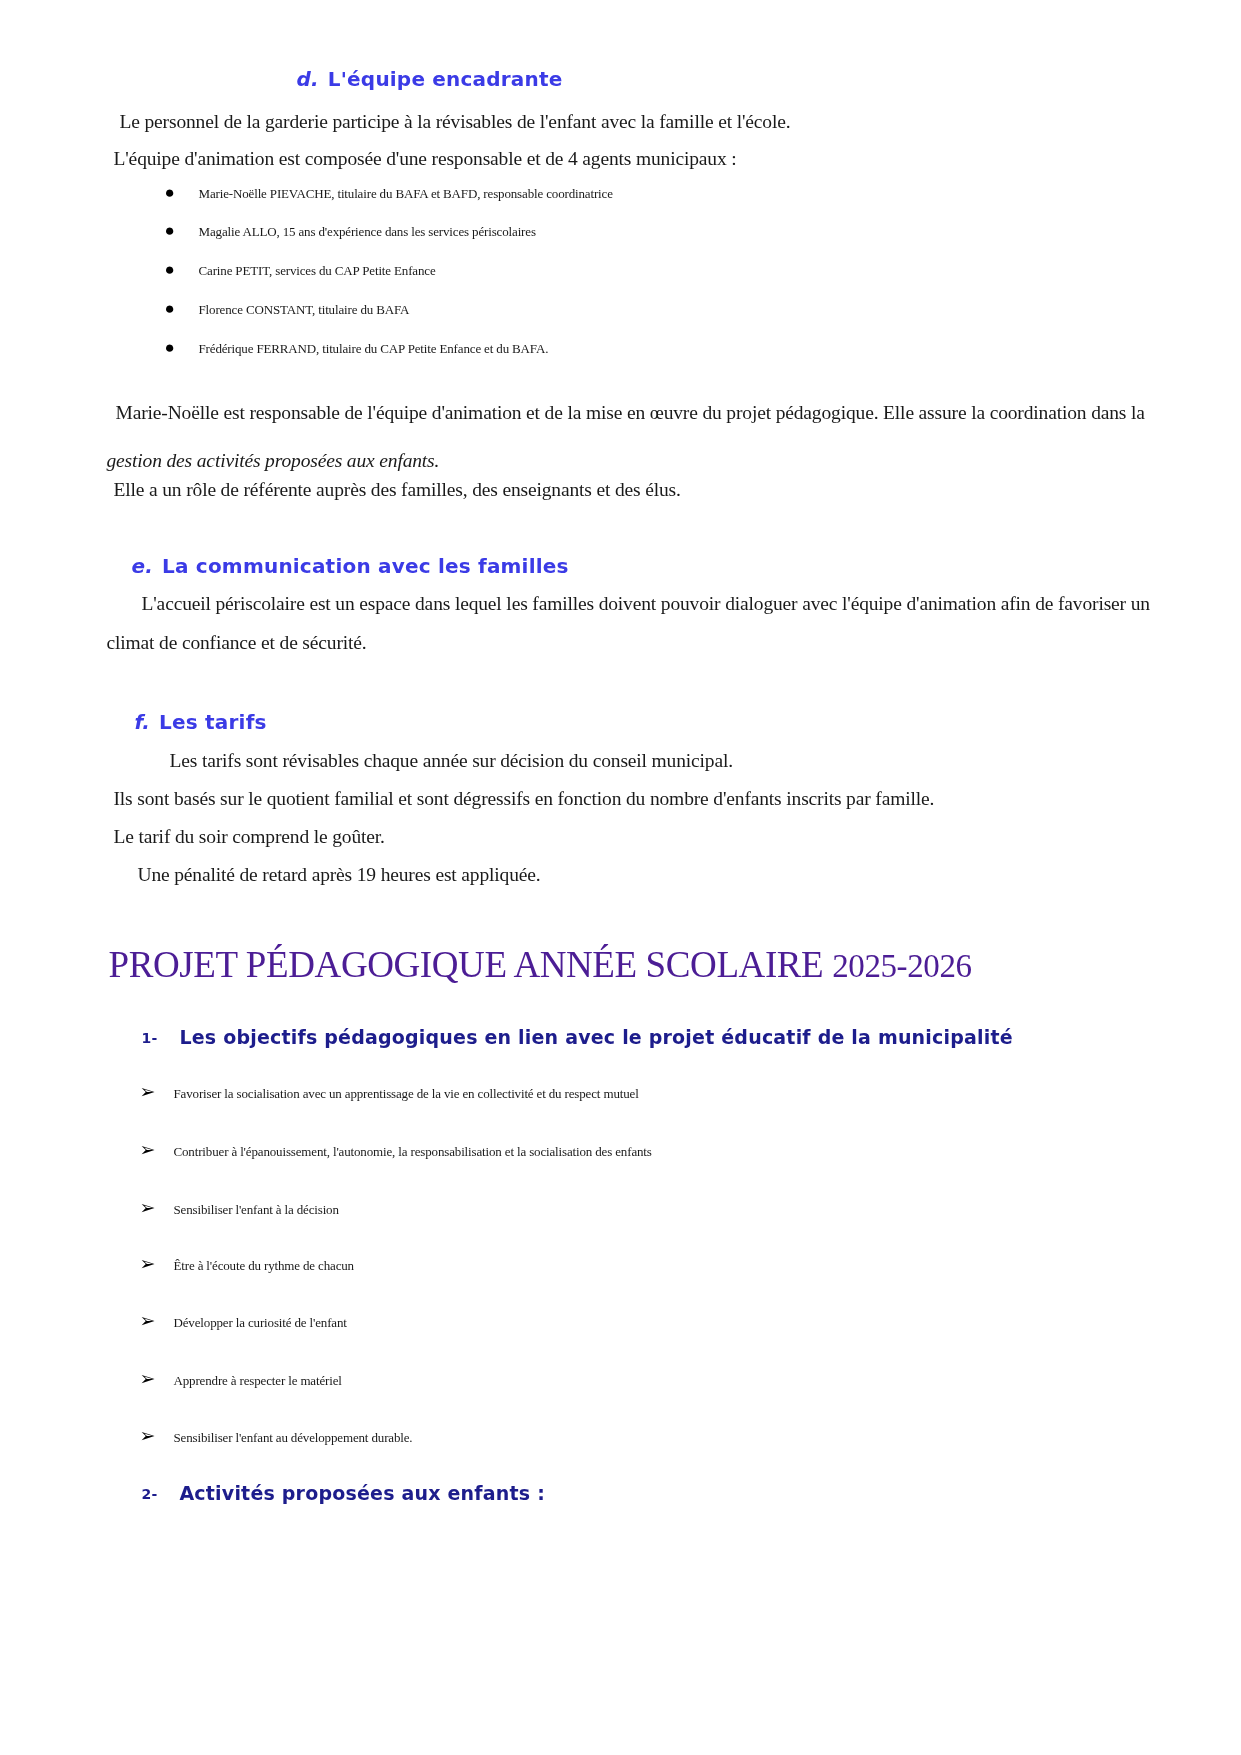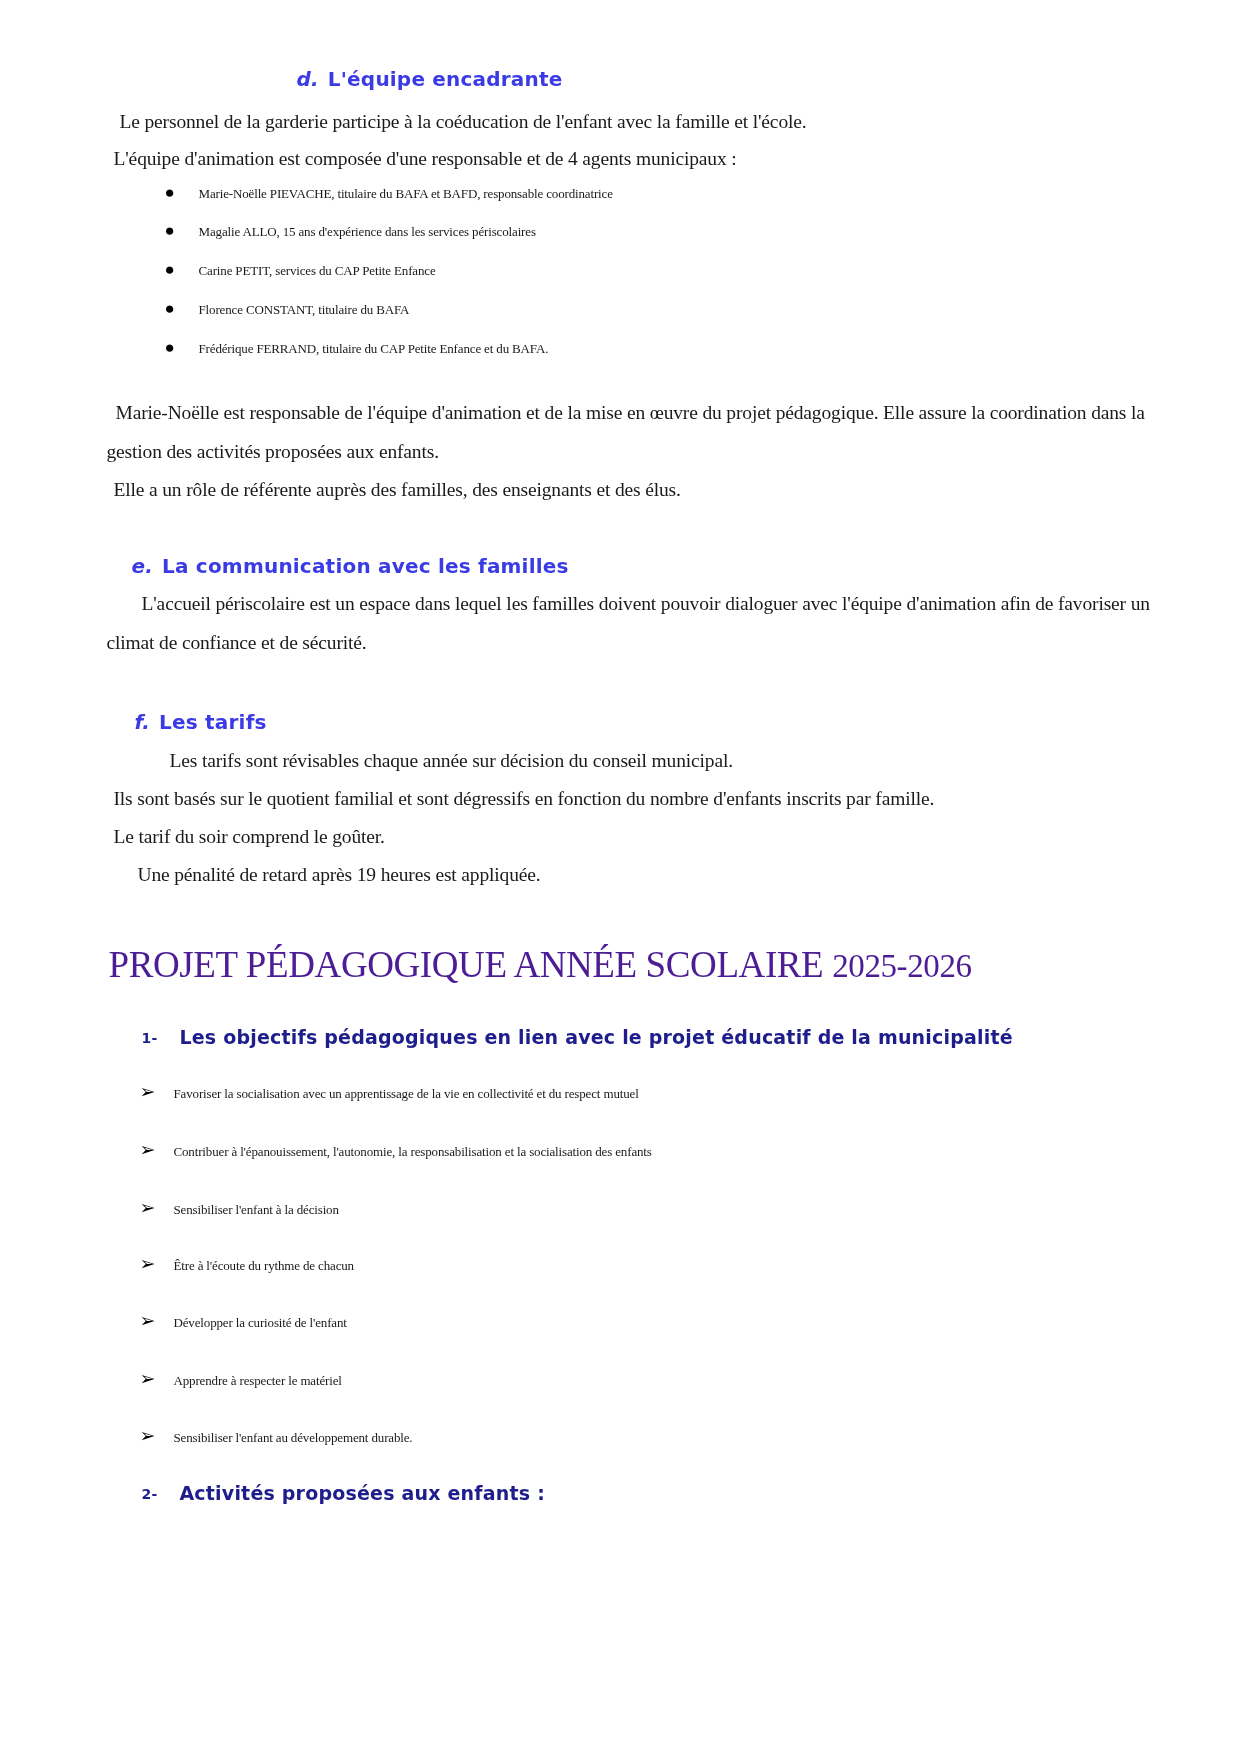--- a/index.html
+++ b/index.html
@@ -108,21 +108,21 @@
 </style>
 </head>
 <body>
 
 <div class="page">
 
   <div class="abs sub-heading" style="left:295px; top:67px;">
     <span class="marker">d.</span><span>L'équipe encadrante</span>
   </div>
 
-  <div class="abs body-text" style="left:118px; top:110px;">Le personnel de la garderie participe à la coéducation de l'enfant avec la famille et l'école.</div>
+  <div class="abs body-text" style="left:118px; top:110px;">Le personnel de la garderie participe à la révisables de l'enfant avec la famille et l'école.</div>
 
   <div class="abs body-text" style="left:112px; top:147px;">L'équipe d'animation est composée d'une responsable et de 4 agents  municipaux :</div>
 
   <div class="bullet-row" style="left:163px; top:184px;">
     <span class="bullet-dot">●</span>
     <span class="bullet-text">Marie-Noëlle PIEVACHE, titulaire du BAFA et BAFD, responsable coordinatrice</span>
   </div>
   <div class="bullet-row" style="left:163px; top:222px;">
     <span class="bullet-dot">●</span>
     <span class="bullet-text">Magalie ALLO, 15 ans d'expérience dans les services périscolaires</span>
@@ -134,21 +134,21 @@
   <div class="bullet-row" style="left:163px; top:300px;">
     <span class="bullet-dot">●</span>
     <span class="bullet-text">Florence CONSTANT, titulaire du BAFA</span>
   </div>
   <div class="bullet-row" style="left:163px; top:339px;">
     <span class="bullet-dot">●</span>
     <span class="bullet-text">Frédérique FERRAND, titulaire du CAP Petite Enfance et du BAFA.</span>
   </div>
 
   <div class="abs body-text" style="left:114px; top:401px;">Marie-Noëlle est responsable de l'équipe d'animation et de la mise en œuvre du projet pédagogique.  Elle assure la coordination dans la</div>
-  <div class="abs body-text" style="left:105px; top:440px;">gestion des activités proposées aux enfants.</div>
+  <div class="abs body-text" style="left:105px; top:449px;font-style:italic;">gestion des activités proposées aux enfants.</div>
   <div class="abs sub-heading" style="left:130px; top:554px;">
     <span class="marker">e.</span><span>La communication avec les familles</span>
   </div>
 
   <div class="abs body-text" style="left:112px; top:478px;">Elle a un rôle de référente auprès des familles, des enseignants et des élus.</div>
 
   <div class="abs body-text" style="left:140px; top:592px;">L'accueil périscolaire est un espace dans lequel les familles doivent pouvoir dialoguer avec l'équipe d'animation afin de favoriser un</div>
   <div class="abs body-text" style="left:105px; top:631px;">climat de confiance et de sécurité.</div>
 
   <div class="abs sub-heading" style="left:133px; top:710px;">

